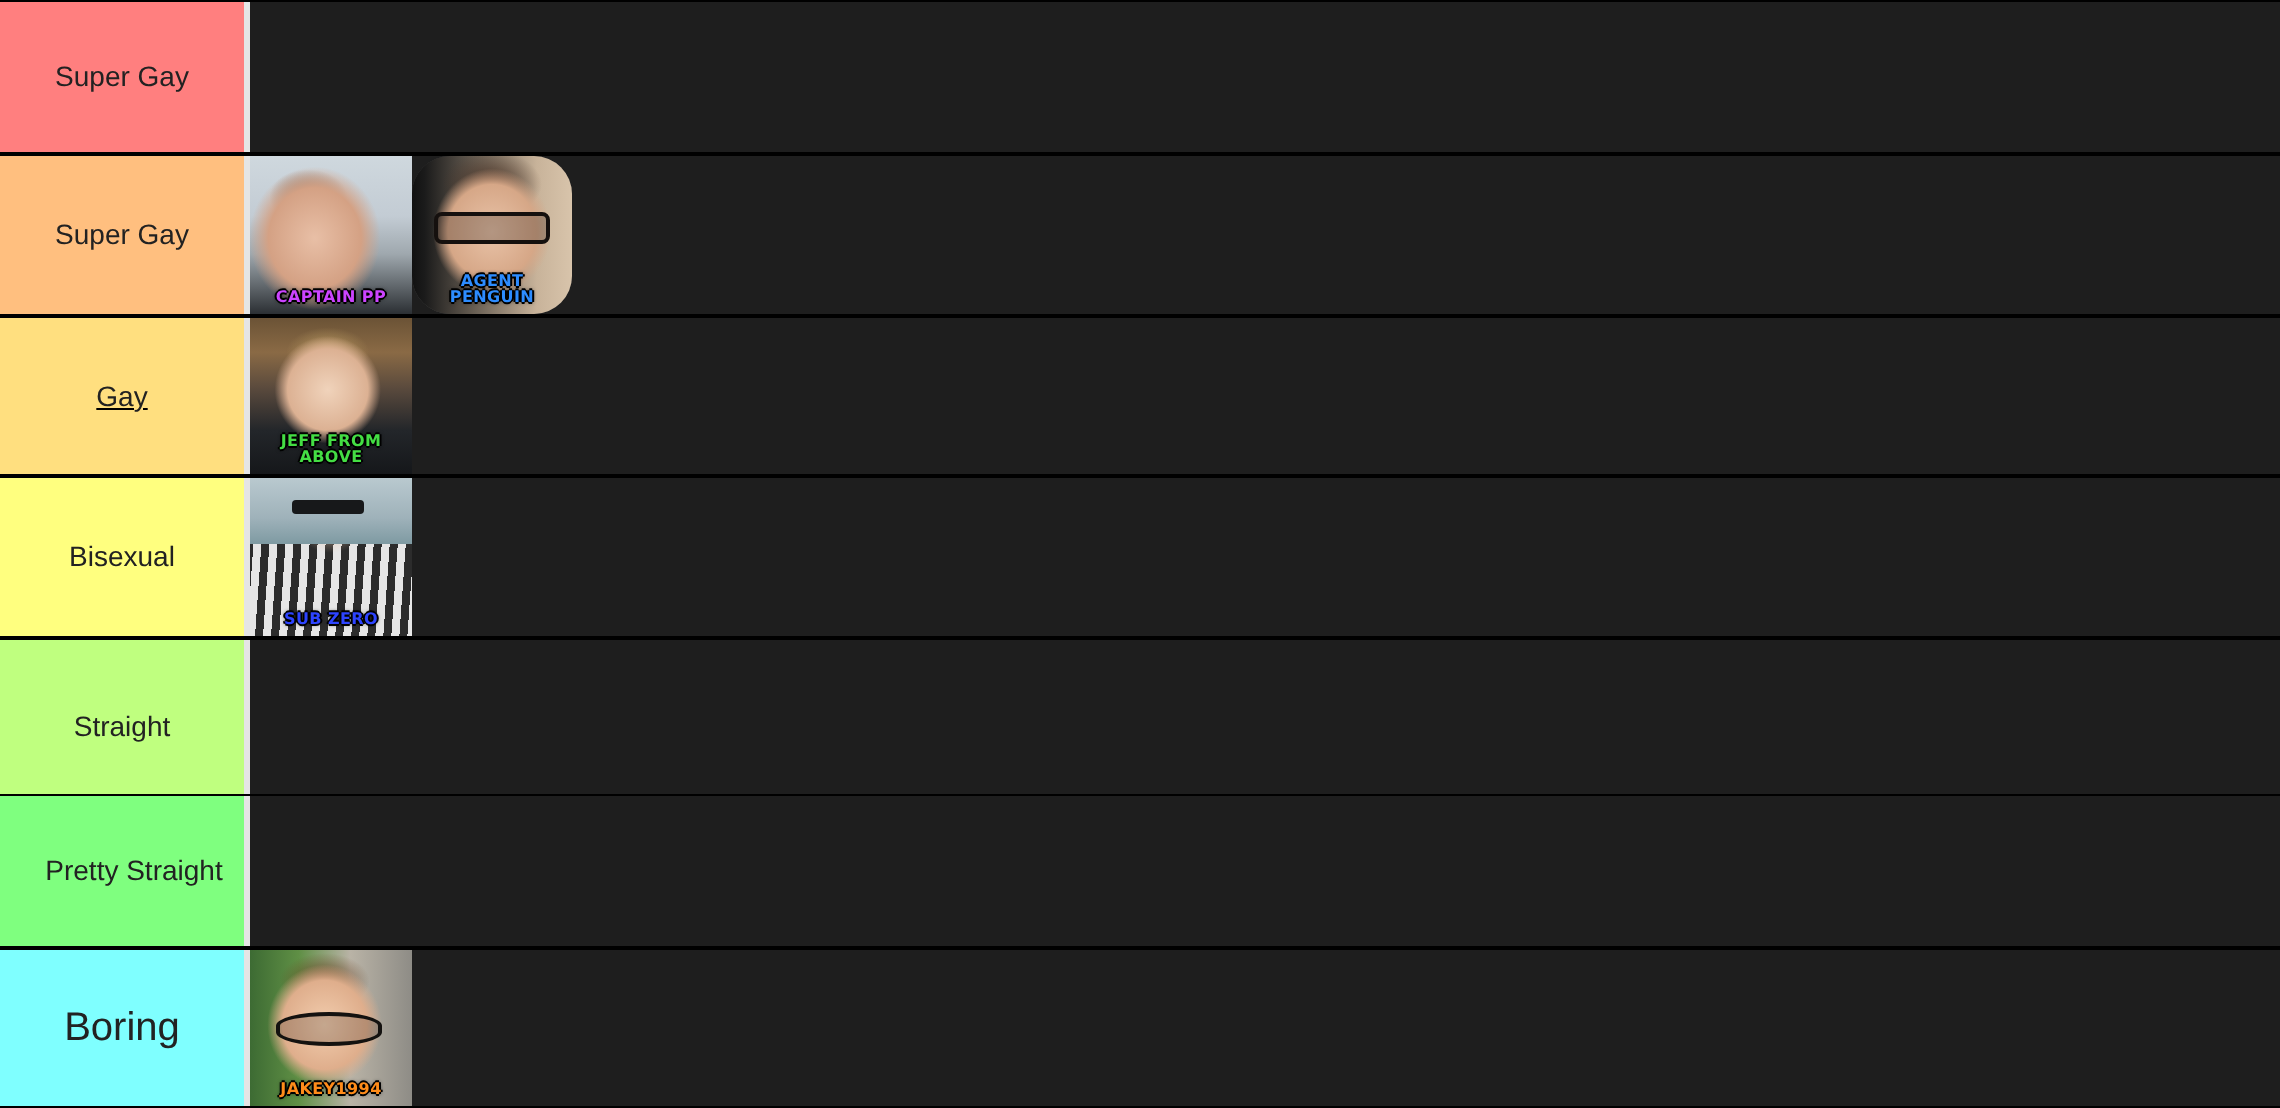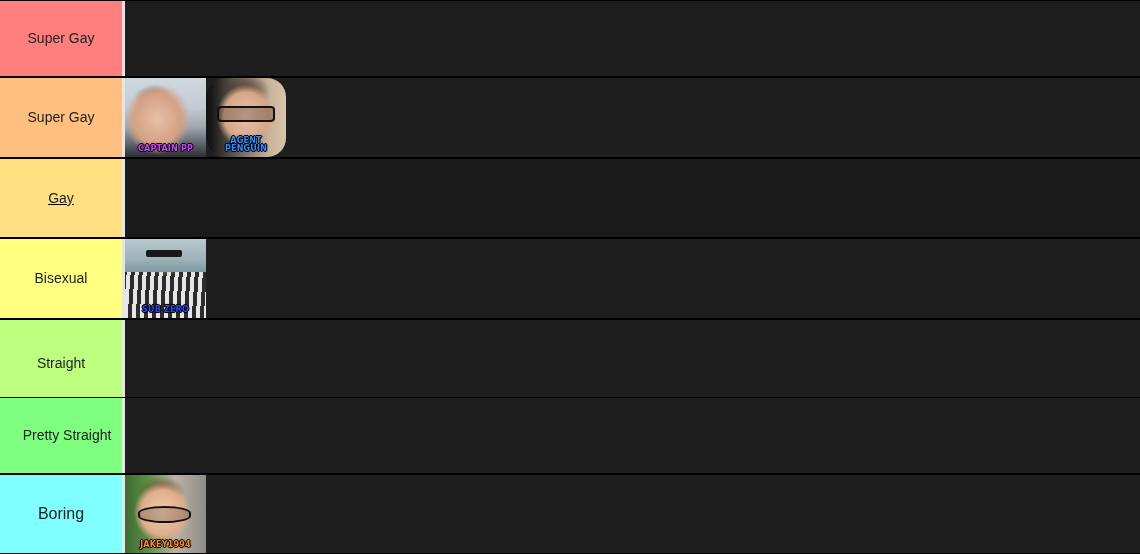--- a/index.html
+++ b/index.html
@@ -67,21 +67,21 @@
     display: flex;
     align-items: center;
     justify-content: center;
     text-align: center;
     color: #222222;
     font-size: 14px;
     line-height: 1.15;
     padding: 2px 4px;
     border-right: 3px solid #e5e5e5;
   }
-  .tier-label.big { font-size: 16px; }
+  .tier-label.big { font-size: 20px; }
   .tier-items {
     flex: 1 1 auto;
     background: #1e1e1e;
     display: flex;
     align-items: stretch;
     overflow: hidden;
   }
 
   
   .item {
@@ -228,20 +228,26 @@
             <div class="item-name" style="color: rgb(204, 68, 255);"><span>CAPTAIN PP</span></div>
           </div>
           <div class="item" style="flex-basis: 80px; width: 80px; border-radius: 19px;">
             <div class="item-photo ph-penguin"></div>
             <div class="item-name" style="color: rgb(45, 140, 255);"><span>AGENT PENGUIN</span></div>
           </div>
         </div>
       </div>
       <div class="tier-row" style="top: 158px; height: 80px; text-decoration: underline;">
         <div class="tier-label" style="background: rgb(255, 223, 127);">Gay</div>
+        <div class="tier-items">
+          <div class="item" style="flex-basis: 81px; width: 81px;">
+            <div class="item-photo ph-jeff"></div>
+            <div class="item-name" style="color: rgb(68, 221, 68);"><span>JEFF FROM ABOVE</span></div>
+          </div>
+        </div>
       </div>
       <div class="tier-row" style="top: 238px; height: 81px;">
         <div class="tier-label" style="background: rgb(255, 255, 127);">Bisexual</div>
         <div class="tier-items">
           <div class="item" style="flex-basis: 81px; width: 81px;">
             <div class="item-photo ph-subzero"></div>
             <div class="item-name" style="color: rgb(45, 68, 255);"><span>SUB ZERO</span></div>
           </div>
         </div>
       </div>

